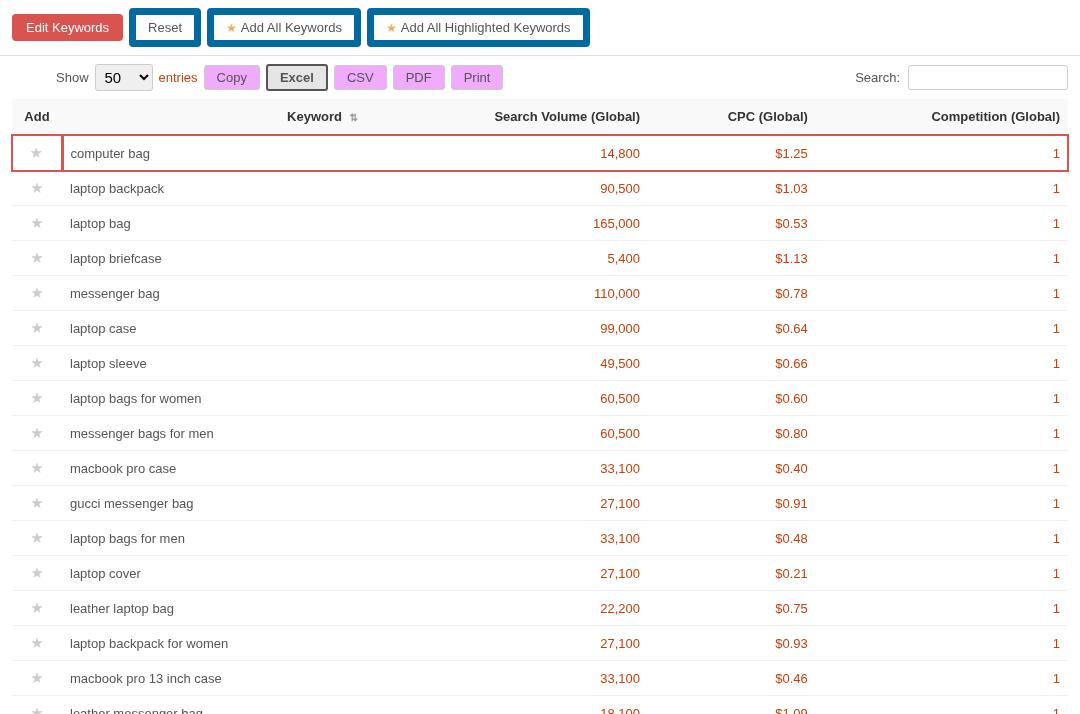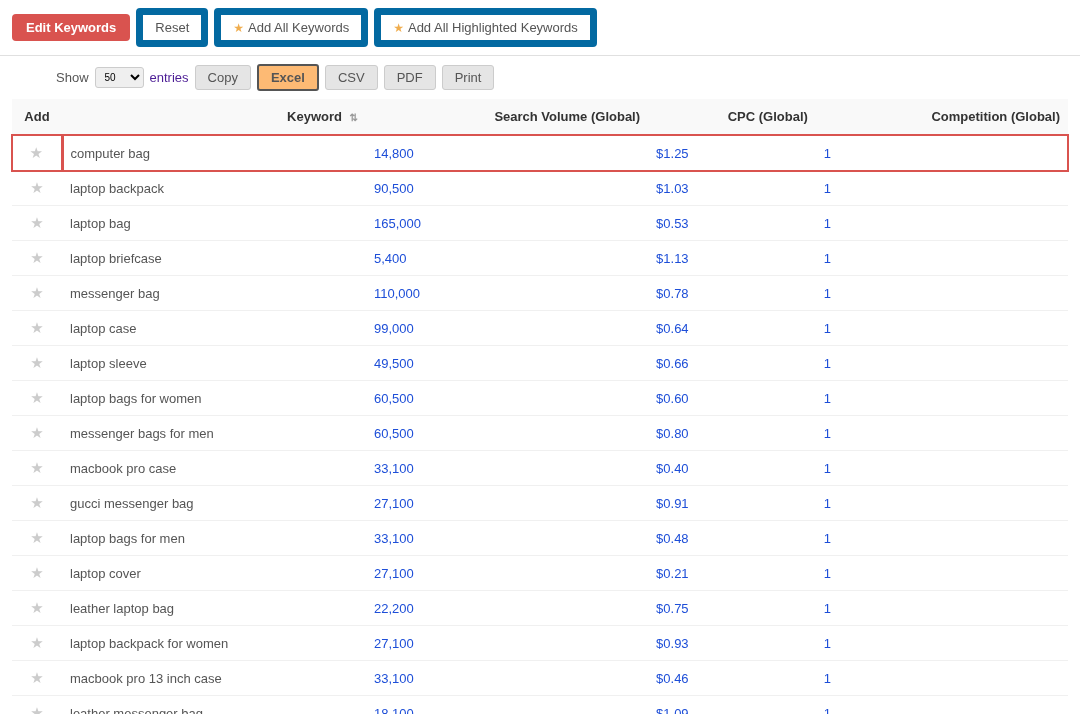--- a/index.html
+++ b/index.html
@@ -14,21 +14,21 @@
     }
 
     .btn-edit-keywords {
       background-color: #d9534f;
       color: #fff;
       border: none;
       padding: 6px 14px;
       border-radius: 4px;
       cursor: pointer;
       font-size: 13px;
-      font-weight: bold;
+      font-weight: normal;
     }
 
     .btn-outline {
       background: #fff;
       border: 7px solid #0369a1;
       padding: 5px 12px;
       border-radius: 4px;
       cursor: pointer;
       font-size: 13px;
       color: #555;
@@ -46,37 +46,37 @@
       gap: 6px;
       margin-left: 44px;
     }
 
     .show-label { font-size: 13px; color: #555; }
 
     .show-select {
       border: 1px solid #ccc;
       border-radius: 3px;
       padding: 3px 5px;
-      font-size: 10px;
-      cursor: pointer;
-    }
-
-    .entries-label { font-size: 13px; color: #4c1d95; }
+      font-size: 15px;
+      cursor: pointer;
+    }
+
+    .entries-label { font-size: 13px; color: #c2410c; }
 
     .btn-action {
-      background: #e5e5e5;
+      background: #f0abfc;
       border: 1px solid #ccc;
       padding: 4px 12px;
       cursor: pointer;
       font-size: 13px;
       color: #555;
       border-radius: 3px;
     }
     .btn-action.active-excel {
-      background: #fdba74;
+      background: #e5e5e5;
       border: 2px solid #555;
       font-weight: bold;
     }
 
     .search-area {
       margin-left: auto;
       display: flex;
       align-items: center;
       gap: 8px;
     }
@@ -118,21 +118,21 @@
 
     tbody tr {
       border-bottom: 1px solid #f0f0f0;
     }
 
     tbody td {
       padding: 8px 8px;
       color: #555;
     }
 
-    tbody td.right { text-align: left; color: #1d4ed8; }
+    tbody td.right { text-align: right; color: #c2410c; }
 
     .add-col { width: 50px; text-align: center; }
 
     .star-btn {
       background: none;
       border: none;
       cursor: pointer;
       color: #ccc;
       font-size: 15px;
       padding: 0;
@@ -166,20 +166,24 @@
     <option>100</option>
   </select>
   <span class="entries-label">entries</span>
 
   <button class="btn-action">Copy</button>
   <button class="btn-action active-excel">Excel</button>
   <button class="btn-action">CSV</button>
   <button class="btn-action">PDF</button>
   <button class="btn-action">Print</button>
 
+  <div class="search-area">
+    <span class="search-label">Search:</span>
+    <input type="text" class="search-input" placeholder="" style="">
+  </div>
 </div>
 
 <div class="table-container">
   <table>
     <thead>
       <tr>
         <th class="add-col">Add</th>
         <th>
           Keyword
           <span class="sort-icon">⇅</span>

